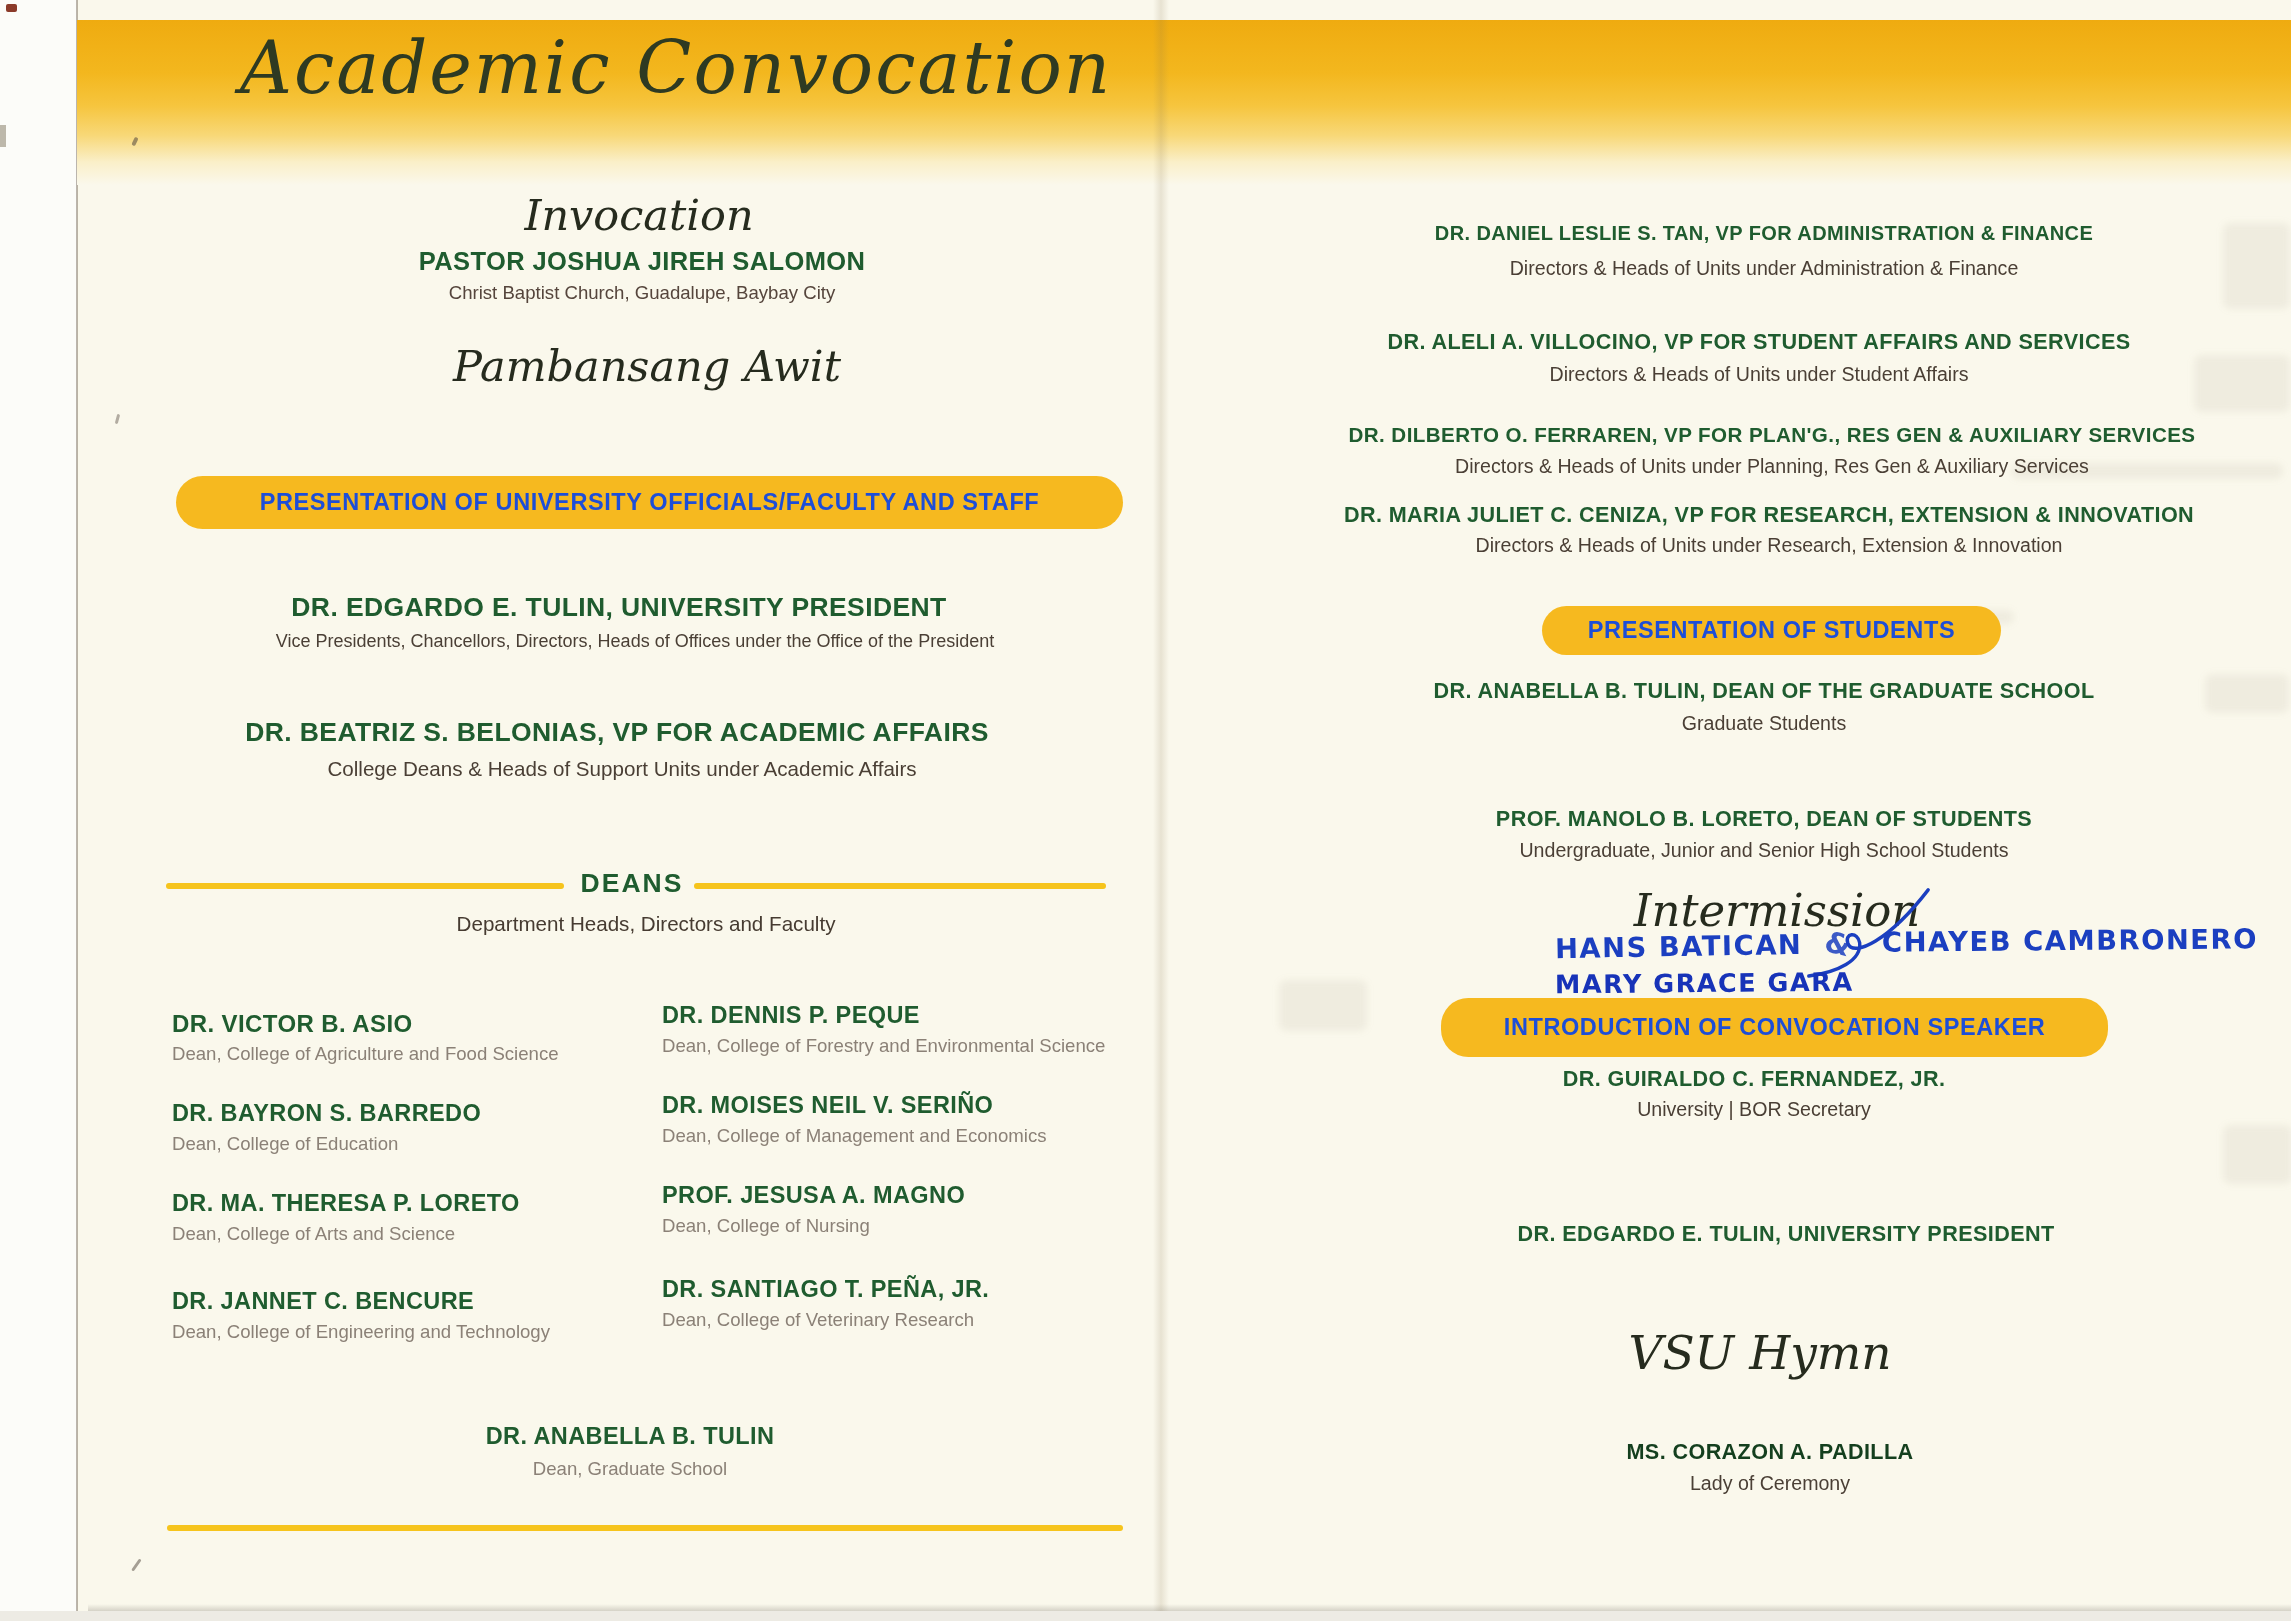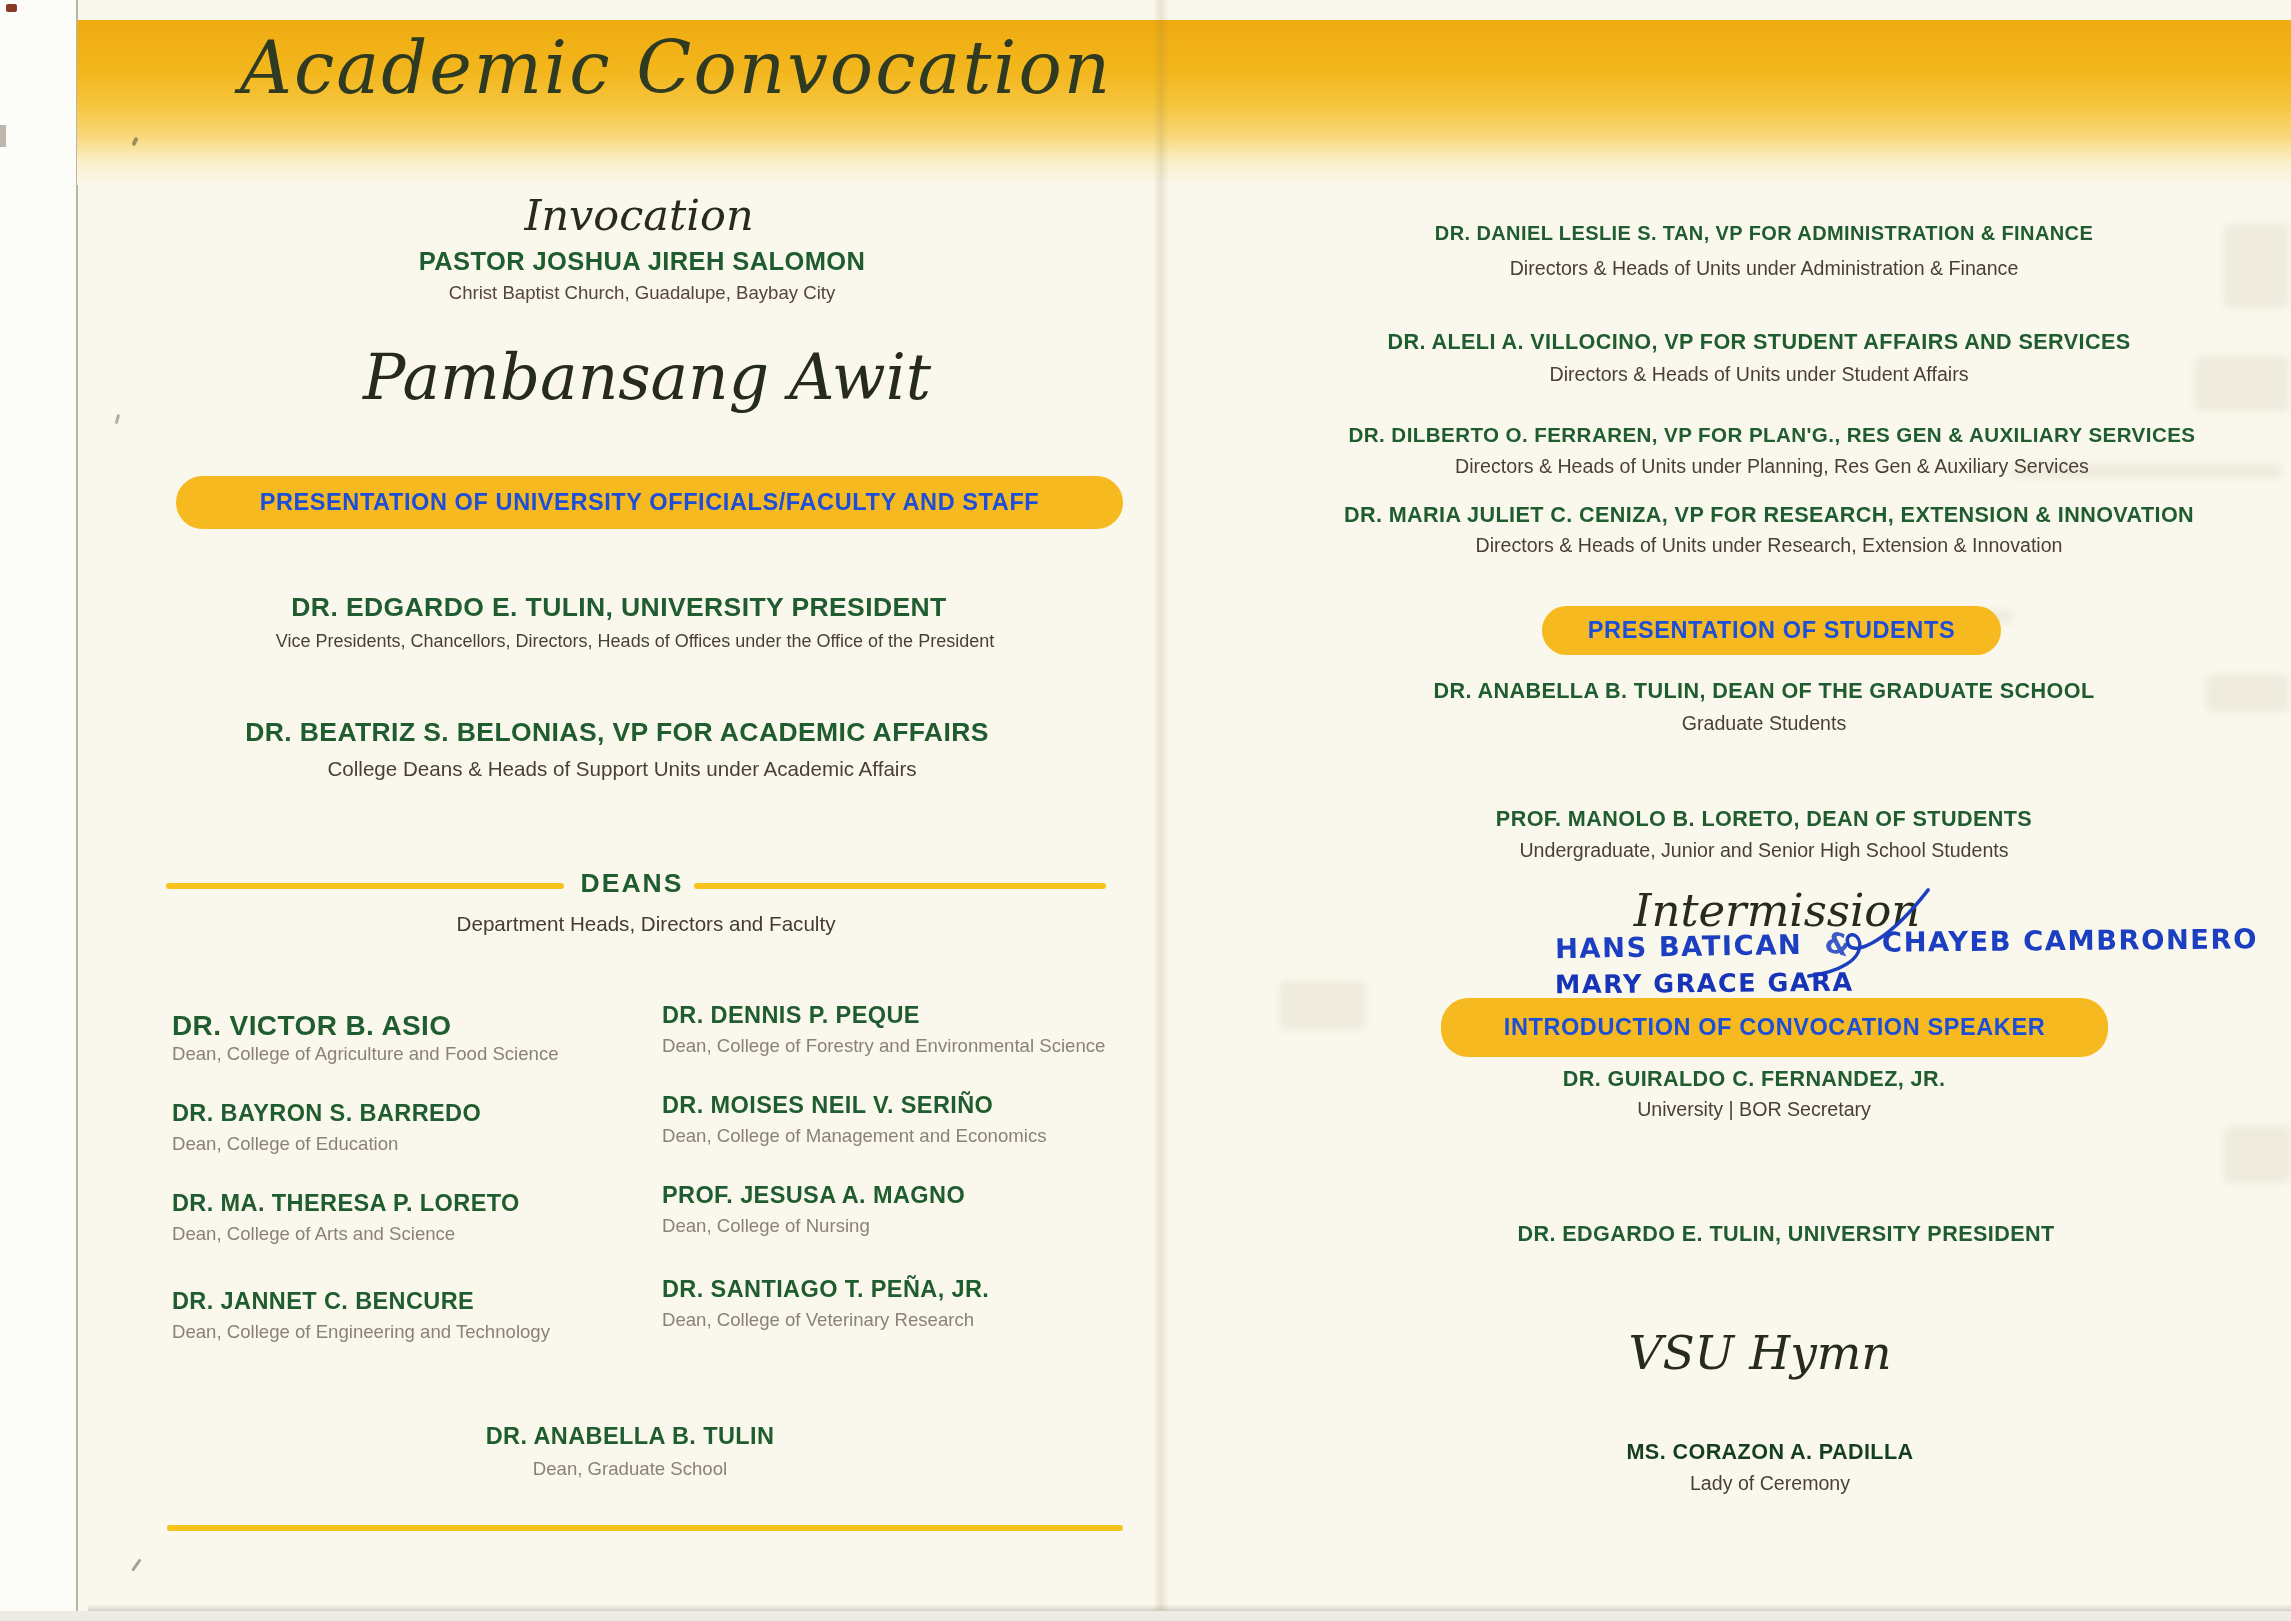--- a/index.html
+++ b/index.html
@@ -65,38 +65,38 @@
   <div class="abs ghost" style="left:2205px;top:674px;width:84px;height:39px;"></div>
   <div class="abs ghost" style="left:1279px;top:980px;width:88px;height:51px;"></div>
   <div class="abs ghost" style="left:2223px;top:1125px;width:69px;height:59px;"></div>
 
   <div class="abs ctr script" style="left:676px;top:25.5px;font-size:72px;letter-spacing:2px;color:#2E3A22;">Academic Convocation</div>
 
   <div class="abs ctr script" style="left:639px;top:190px;font-size:43px;">Invocation</div>
   <div class="abs ctr nm" style="left:642px;top:247px;font-size:25.5px;">PASTOR JOSHUA JIREH SALOMON</div>
   <div class="abs ctr dt" style="left:642px;top:282px;font-size:18.6px;color:var(--ltbrown);">Christ Baptist Church, Guadalupe, Baybay City</div>
 
-  <div class="abs ctr script" style="left:647px;top:341px;font-size:63px;">Pambansang Awit</div>
+  <div class="abs ctr script" style="left:647px;top:341px;font-size:43px;">Pambansang Awit</div>
 
   <div class="abs pill" style="left:176px;top:476px;width:947px;height:53px;font-size:23.5px;">
     <span>PRESENTATION OF UNIVERSITY OFFICIALS/FACULTY AND STAFF</span>
   </div>
 
   <div class="abs ctr nm" style="left:619px;top:592px;font-size:26.5px;">DR. EDGARDO E. TULIN, UNIVERSITY PRESIDENT</div>
   <div class="abs ctr dt" style="left:635px;top:631px;font-size:18px;">Vice Presidents, Chancellors, Directors, Heads of Offices under the Office of the President</div>
 
   <div class="abs ctr nm" style="left:617px;top:717px;font-size:26.5px;">DR. BEATRIZ S. BELONIAS, VP FOR ACADEMIC AFFAIRS</div>
   <div class="abs ctr dt" style="left:622px;top:757px;font-size:20.6px;">College Deans &amp; Heads of Support Units under Academic Affairs</div>
 
   <div class="abs rule" style="left:166px;top:883px;width:398px;height:5.9px;"></div>
   <div class="abs ctr nm" style="left:632px;top:868px;font-size:26.5px;letter-spacing:2px;">DEANS</div>
   <div class="abs rule" style="left:694px;top:883px;width:412px;height:5.9px;"></div>
   <div class="abs ctr dt" style="left:646px;top:912px;font-size:20.6px;color:#463B31;">Department Heads, Directors and Faculty</div>
 
-  <div class="abs nm" style="left:172px;top:1010px;font-size:28px;">DR. VICTOR B. ASIO</div>
+  <div class="abs nm" style="left:172px;top:1010px;font-size:24px;">DR. VICTOR B. ASIO</div>
   <div class="abs dg" style="left:172px;top:1043px;font-size:18.6px;">Dean, College of Agriculture and Food Science</div>
   <div class="abs nm" style="left:172px;top:1100px;font-size:23.5px;">DR. BAYRON S. BARREDO</div>
   <div class="abs dg" style="left:172px;top:1133px;font-size:18.6px;">Dean, College of Education</div>
   <div class="abs nm" style="left:172px;top:1190px;font-size:23.5px;">DR. MA. THERESA P. LORETO</div>
   <div class="abs dg" style="left:172px;top:1223px;font-size:18.6px;">Dean, College of Arts and Science</div>
   <div class="abs nm" style="left:172px;top:1288px;font-size:23.5px;">DR. JANNET C. BENCURE</div>
   <div class="abs dg" style="left:172px;top:1321px;font-size:18.6px;">Dean, College of Engineering and Technology</div>
 
   <div class="abs nm" style="left:662px;top:1002px;font-size:23.5px;">DR. DENNIS P. PEQUE</div>
   <div class="abs dg" style="left:662px;top:1035px;font-size:18.6px;">Dean, College of Forestry and Environmental Science</div>

